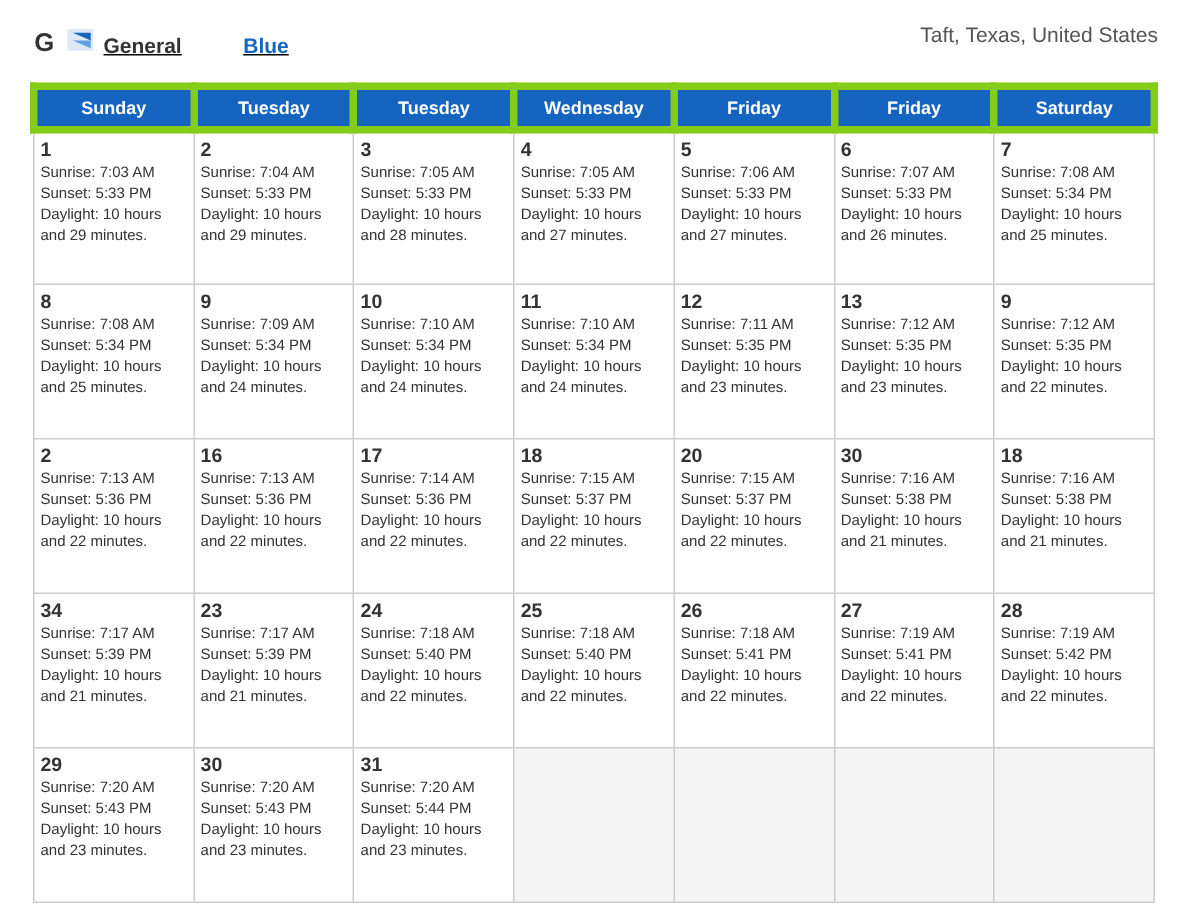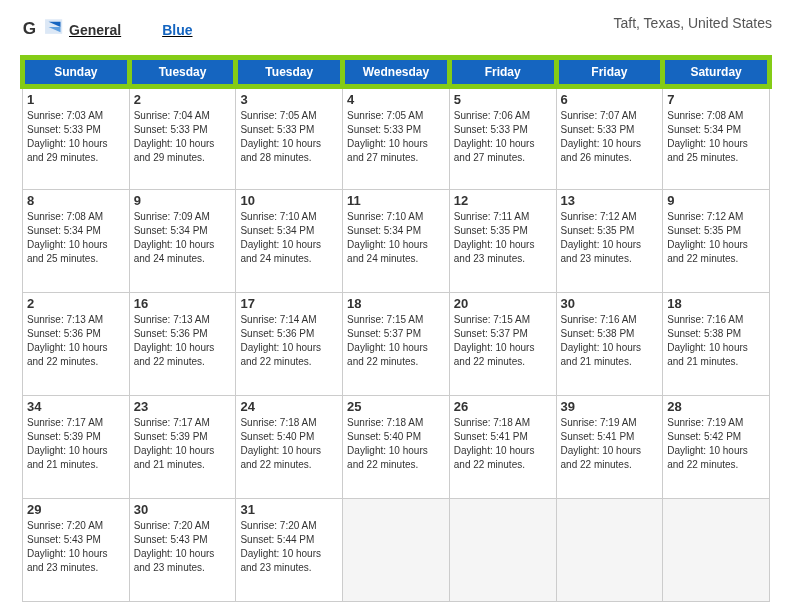--- a/index.html
+++ b/index.html
@@ -289,21 +289,21 @@
           Sunrise: 7:18 AM<br>Sunset: 5:40 PM<br>Daylight: 10 hours and 22 minutes.
         </div>
       </td>
           <td>
         <span class="day-num">26</span>
         <div class="cell-text">
           Sunrise: 7:18 AM<br>Sunset: 5:41 PM<br>Daylight: 10 hours and 22 minutes.
         </div>
       </td>
           <td>
-        <span class="day-num">39</span>
+        <span class="day-num">27</span>
         <div class="cell-text">
           Sunrise: 7:19 AM<br>Sunset: 5:41 PM<br>Daylight: 10 hours and 22 minutes.
         </div>
       </td>
           <td>
         <span class="day-num">28</span>
         <div class="cell-text">
           Sunrise: 7:19 AM<br>Sunset: 5:42 PM<br>Daylight: 10 hours and 22 minutes.
         </div>
       </td>

